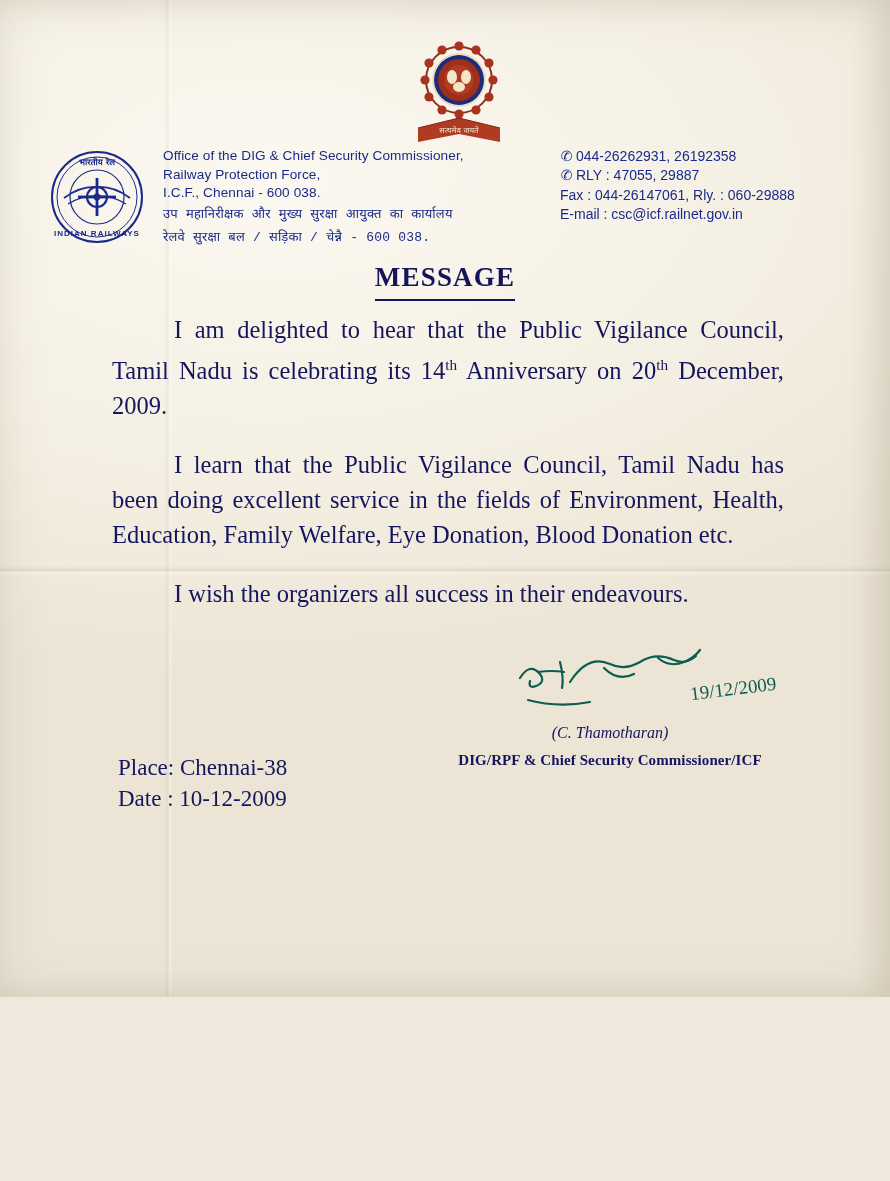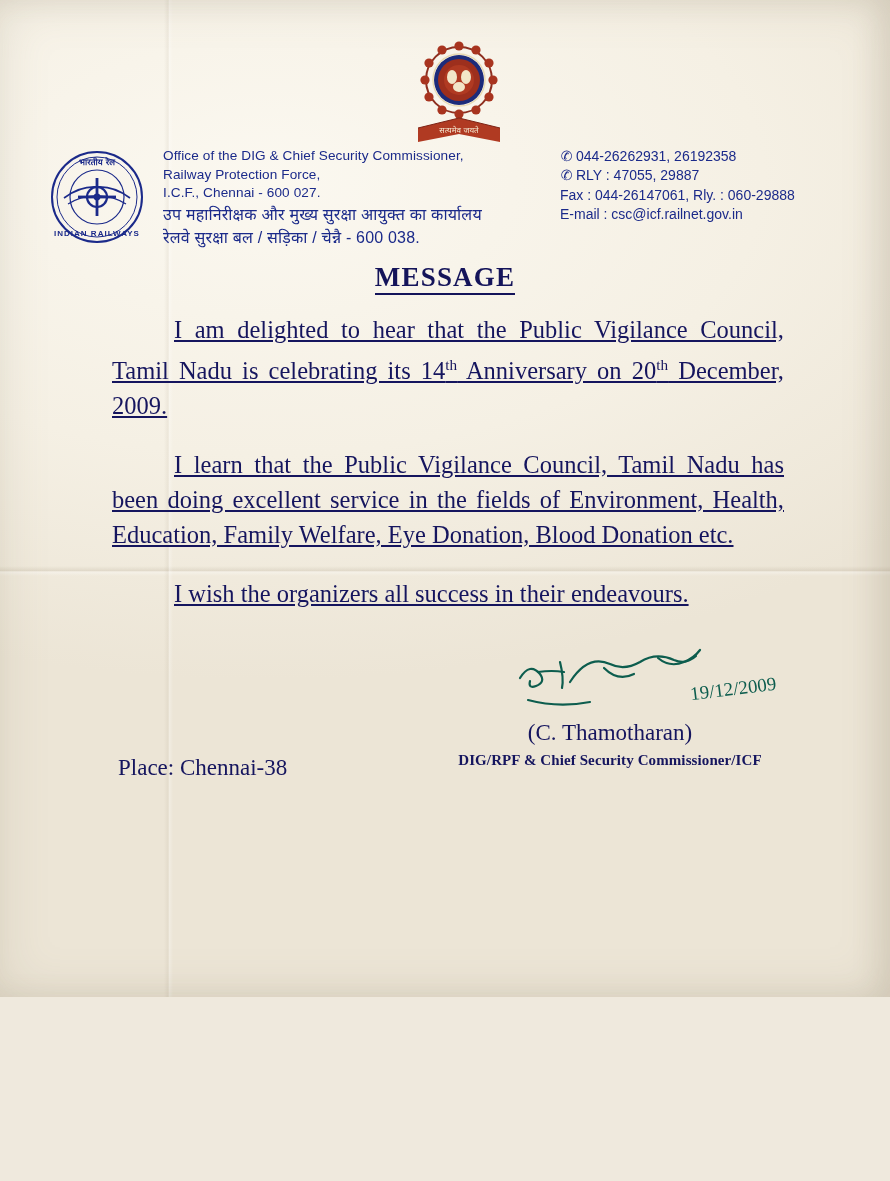--- a/index.html
+++ b/index.html
@@ -71,22 +71,22 @@
     left: 163px;
     top: 147px;
     width: 380px;
     color: #1b2a8a;
     font-family: "Liberation Sans", sans-serif;
     font-size: 13.6px;
     line-height: 18.5px;
     letter-spacing: 0.1px;
   }
   .office-block .devn {
-    font-family: Liberation Sans, sans-serif;
-    font-size: 16px;
+    font-family: Liberation Mono, monospace;
+    font-size: 13px;
     line-height: 23px;
     letter-spacing: 0.2px;
   }
   .contact-block {
     position: absolute;
     left: 560px;
     top: 147px;
     width: 320px;
     color: #1b2a8a;
     font-family: "Liberation Sans", sans-serif;
@@ -110,35 +110,34 @@
     top: 262px;
     text-align: center;
     color: #14145a;
     font-family: "Liberation Serif", serif;
     font-weight: bold;
     font-size: 27px;
     letter-spacing: 1.2px;
   }
   .msg-title span {
     border-bottom: 2px solid #14145a;
-    padding-bottom: 1px;
+    padding-bottom: 7px;
     text-align: center;
   }
 
   
   .body-text {
     position: absolute;
     left: 112px;
     top: 312px;
     width: 672px;
     color: #15155e;
     font-family: "Liberation Serif", serif;
     font-size: 24.5px;
     line-height: 35px;
-    text-decoration: underline;
   }
   .body-text p {
     margin: 0 0 24px 0;
     text-indent: 62px;
     text-align: justify;
     text-justify: inter-word;
   }
   .body-text p:last-child { margin-bottom: 10px; }
   .body-text sup {
     font-size: 0.62em;
@@ -169,22 +168,23 @@
   .signer {
     position: absolute;
     left: 400px;
     top: 718px;
     width: 420px;
     text-align: center;
     color: #15155e;
     font-family: "Liberation Serif", serif;
   }
   .signer .name {
-    font-size: 23px;
+    font-size: 16px;
     line-height: 30px;
+    font-style: italic;
   }
   .signer .desig {
     font-size: 15px;
     font-weight: bold;
     line-height: 24px;
     letter-spacing: 0.1px;
   }
 
   .place-date {
     position: absolute;
@@ -258,21 +258,21 @@
       <rect x="47.6" y="30" width="2.8" height="38" fill="#1b2a8a"></rect>
       <rect x="30" y="47.6" width="38" height="2.8" fill="#1b2a8a"></rect>
       <text x="49" y="17" text-anchor="middle" font-family="DejaVu Sans, sans-serif" font-size="8.5" fill="#1b2a8a">भारतीय रेल</text>
       <text x="49" y="88" text-anchor="middle" font-family="Liberation Sans, sans-serif" font-size="8" letter-spacing="1" fill="#1b2a8a">INDIAN RAILWAYS</text>
     </svg>
   </div>
 
   <div class="office-block">
     <div>Office of the DIG &amp; Chief Security Commissioner,</div>
     <div>Railway Protection Force,</div>
-    <div>I.C.F., Chennai - 600 027.</div>
+    <div>I.C.F., Chennai - 600 038.</div>
     <div class="devn">उप महानिरीक्षक और मुख्य सुरक्षा आयुक्त का कार्यालय</div>
     <div class="devn">रेलवे सुरक्षा बल / सड़िका / चेन्नै - 600  038.</div>
   </div>
 
   <div class="contact-block">
     <div class="row">
       <span class="ico">✆</span><span>044-26262931, 26192358</span>
     </div>
     <div class="row">
       <span class="ico">✆</span><span>RLY : 47055, 29887</span>
@@ -312,15 +312,16 @@
   </div>
   <div class="sign-date">19/12/2009</div>
 
   <div class="signer">
     <div class="name">(C. Thamotharan)</div>
     <div class="desig">DIG/RPF &amp; Chief Security Commissioner/ICF</div>
   </div>
 
   <div class="place-date">
     <div>Place: Chennai-38</div>
+    <div>Date : 10-12-2009</div>
   </div>
 
 </div>
 
 </body></html>

